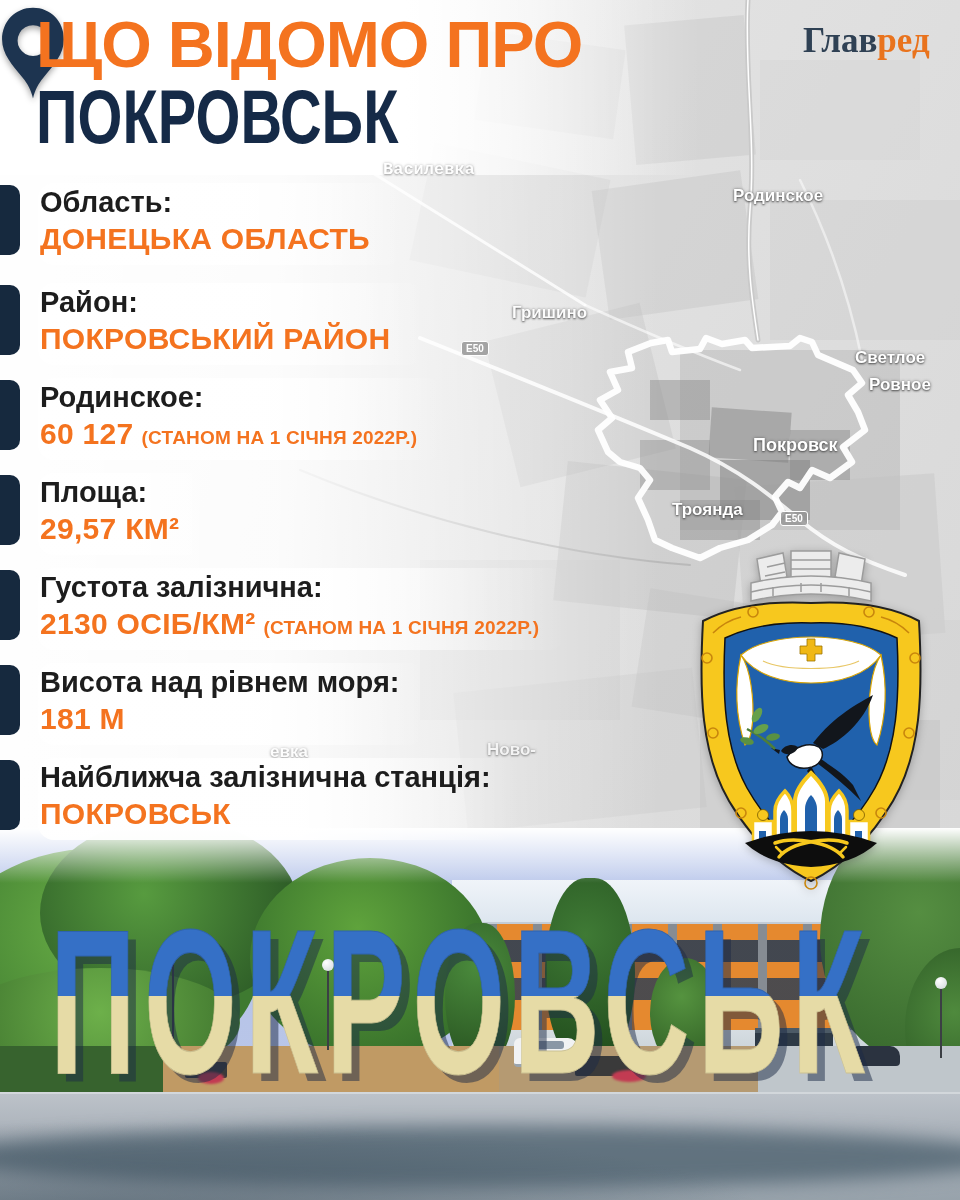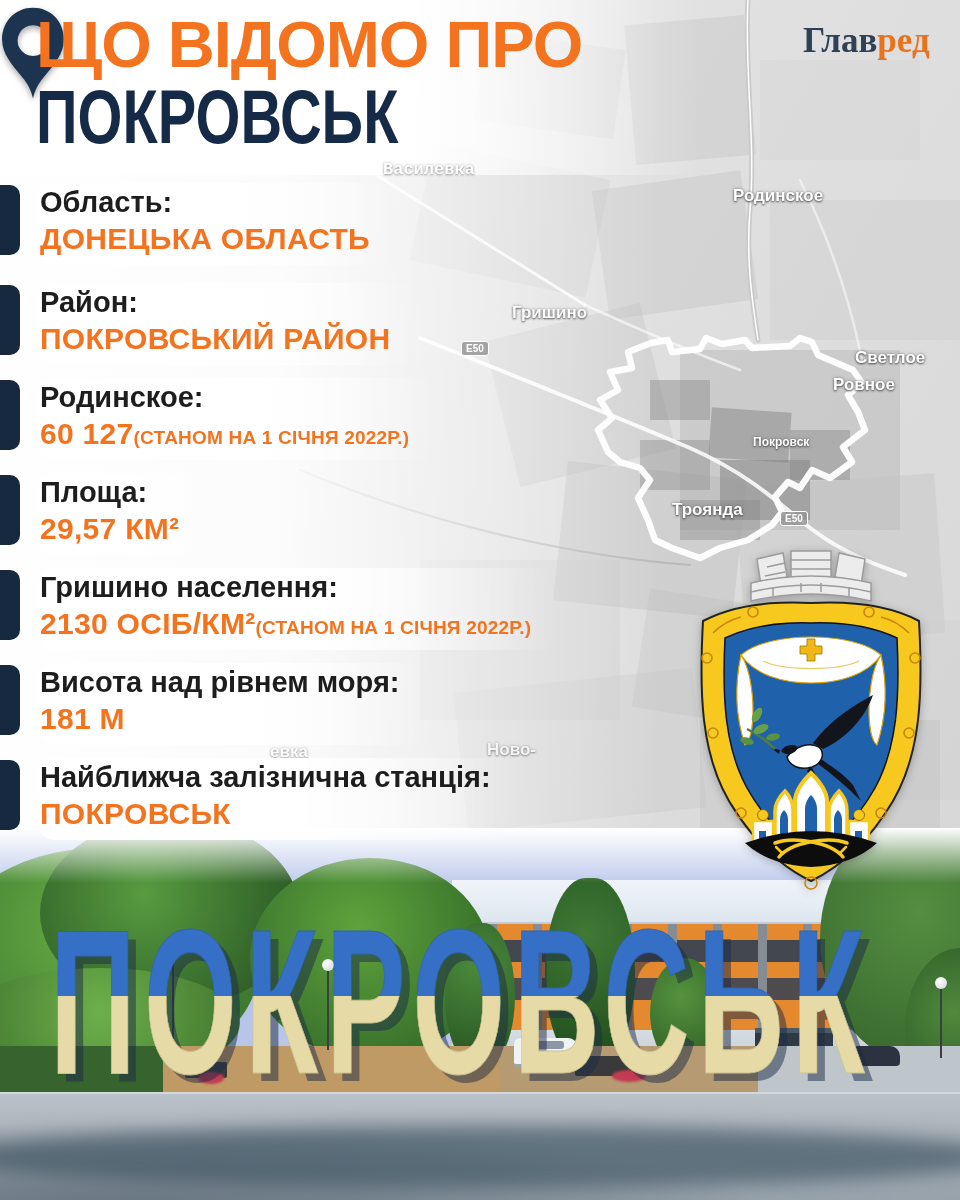--- a/index.html
+++ b/index.html
@@ -32,21 +32,21 @@
   .brand .b1{color:#2F4154;} .brand .b2{color:#E9731D;}
 
   
   .fact{position:absolute;left:0;z-index:30;}
   .fact .bar{position:absolute;left:0;top:2px;width:20px;height:70px;background:#16293E;
              border-radius:0 10px 10px 0;}
   .fact .ftext{margin-left:38px;padding:2px 26px 8px 2px;border-radius:16px;
                background:linear-gradient(90deg,rgba(255,255,255,.95) 55%,rgba(255,255,255,0) 100%);}
   .fact .label{display:block;font-size:29px;font-weight:bold;color:#1d1d1d;line-height:35px;}
   .fact .value{font-size:30px;font-weight:bold;color:#F4731F;line-height:37px;letter-spacing:.3px;}
-  .fact .note{font-size:19px;font-weight:bold;color:#F4731F;margin-left:0;letter-spacing:.2px;}
+  .fact .note{font-size:19px;font-weight:bold;color:#F4731F;margin-left:8px;letter-spacing:.2px;}
 
   
   .photo{position:absolute;left:0;top:828px;width:960px;height:372px;overflow:hidden;
          background:linear-gradient(180deg,#c3cfee 0%,#b7c4e9 40%,#bcc9e6 100%);}
   .photo .fade{position:absolute;left:0;top:0;width:960px;height:55px;z-index:9;
                background:linear-gradient(180deg,#ffffff 0%,rgba(255,255,255,0) 100%);}
   .blob{position:absolute;border-radius:50%;}
   .building{position:absolute;left:452px;top:52px;width:508px;height:212px;}
   .fascia{position:absolute;left:0;top:0;width:508px;height:42px;
           background:linear-gradient(180deg,#f0f4f9,#dde6ef);border-bottom:2px solid #c3ccd6;}
@@ -131,22 +131,22 @@
       <polygon points="651,343 668,340 672,352 700,349 706,338 722,344 745,340 752,348 790,346 800,338 812,342 818,355 853,370 862,383 848,395 858,412 865,430 843,447 852,462 830,478 812,470 800,488 788,482 775,497 782,512 772,525 748,540 720,548 700,558 672,548 655,540 648,520 638,498 650,480 640,468 620,462 608,452 598,430 612,418 600,400 618,390 610,372 632,368 628,352" fill="none" stroke="#ffffff" stroke-width="6.5" stroke-linejoin="round" opacity=".95"></polygon>
     </svg>
 
     <div class="veil-left"></div>
     <div class="veil-title"></div>
 
     <span class="map-label" style="left:383px;top:160px;opacity:.55;font-family:Liberation Mono, monospace;">Василевка</span>
     <span class="map-label" style="left:733px;top:186px;">Родинское</span>
     <span class="map-label" style="left:512px;top:303px;opacity:.9;">Гришино</span>
     <span class="map-label" style="left:855px;top:348px;">Светлое</span>
-    <span class="map-label" style="left:833px;top:375px;">Ровное</span>
-    <span class="map-label" style="left:733px;top:435px;font-size:12px;padding-left:20px;">Покровск</span>
+    <span class="map-label" style="left:869px;top:375px;">Ровное</span>
+    <span class="map-label" style="left:733px;top:435px;font-size:18px;padding-left:20px;">Покровск</span>
     <span class="map-label" style="left:672px;top:500px;">Троянда</span>
     <span class="map-label" style="left:265px;top:583px;opacity:.5;">ачное</span>
     <span class="map-label" style="left:270px;top:742px;opacity:.5;">евка</span>
     <span class="map-label" style="left:487px;top:740px;opacity:.6;">Ново-</span>
 
     <span class="road-badge" style="left:461px;top:341px;">Е50</span>
     <span class="road-badge" style="left:780px;top:511px;">Е50</span>
 
     <svg class="pin" width="66" height="106" viewBox="0 0 64 92">
       <path fill-rule="evenodd" fill="#1D3450" d="M32,2 C15,2 2,15 2,33 C2,47 12,58 22,70 C27,76 30,82 32,90 C34,82 37,76 42,70 C52,58 62,47 62,33 C62,15 49,2 32,2 Z
@@ -171,21 +171,21 @@
   <div class="fact" style="top:378px;">
     <div class="bar"></div>
     <div class="ftext"><span class="label">Родинское:</span><span class="value">60 127</span><span class="note">(СТАНОМ НА 1 СІЧНЯ 2022Р.)</span></div>
   </div>
   <div class="fact" style="top:473px;">
     <div class="bar"></div>
     <div class="ftext"><span class="label">Площа:</span><span class="value">29,57 КМ²</span><span class="note"></span></div>
   </div>
   <div class="fact" style="top:568px;">
     <div class="bar"></div>
-    <div class="ftext"><span class="label">Гришино населення:</span><span class="value">2130 ОСІБ/КМ²</span><span class="note">(СТАНОМ НА 1 СІЧНЯ 2022Р.)</span></div>
+    <div class="ftext"><span class="label">Густота залізнична:</span><span class="value">2130 ОСІБ/КМ²</span><span class="note">(СТАНОМ НА 1 СІЧНЯ 2022Р.)</span></div>
   </div>
   <div class="fact" style="top:663px;">
     <div class="bar"></div>
     <div class="ftext"><span class="label">Висота над рівнем моря:</span><span class="value">181 М</span><span class="note"></span></div>
   </div>
   <div class="fact" style="top:758px;">
     <div class="bar"></div>
     <div class="ftext"><span class="label">Найближча залізнична станція:</span><span class="value">ПОКРОВСЬК</span><span class="note"></span></div>
   </div>
 

